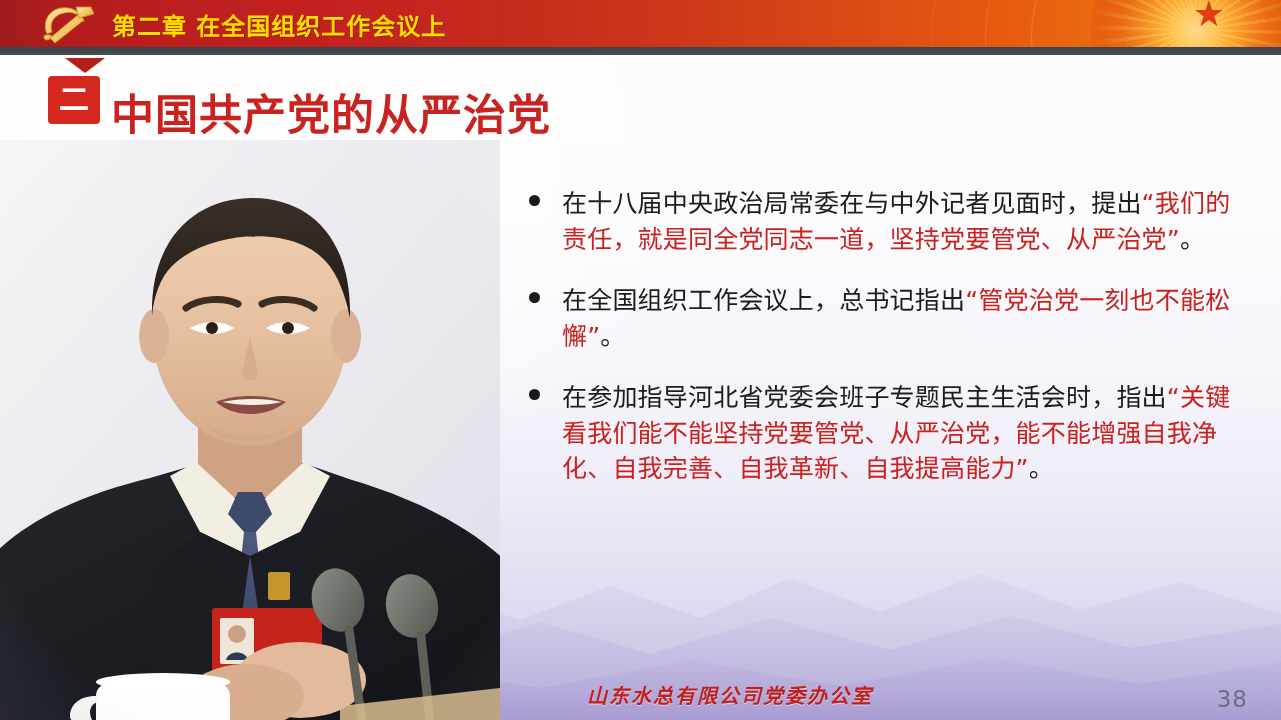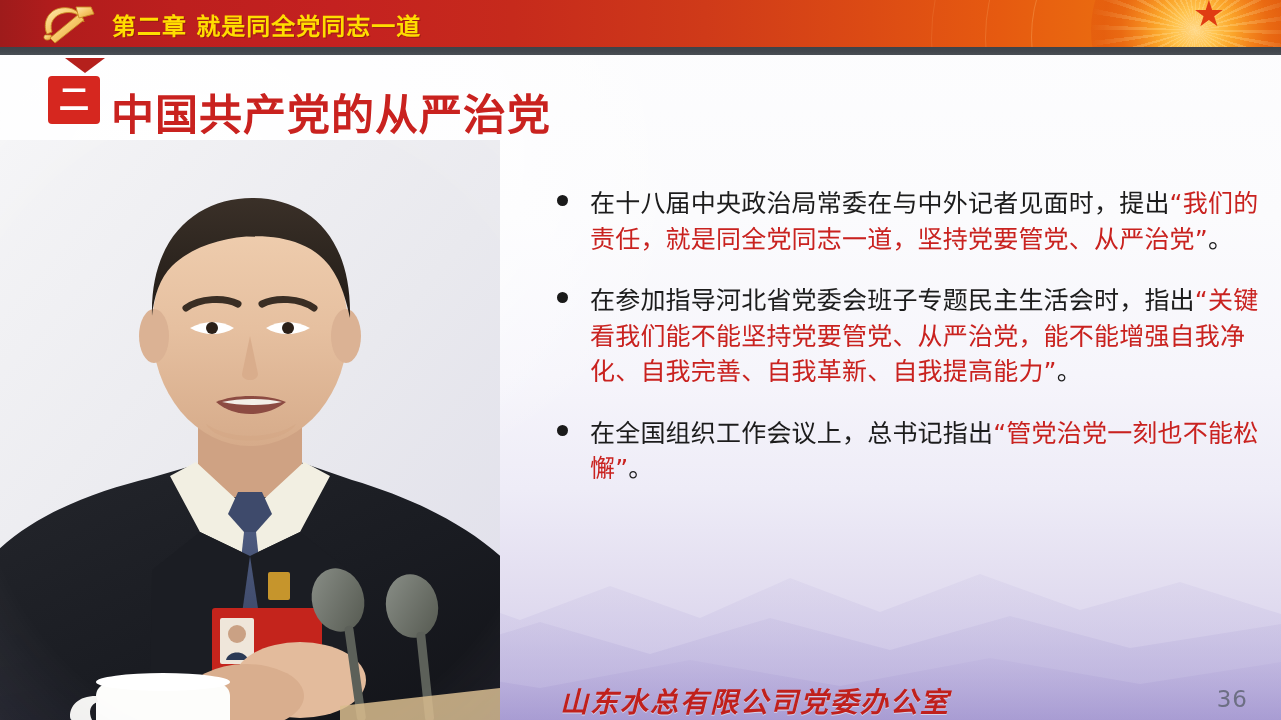--- a/index.html
+++ b/index.html
@@ -193,21 +193,21 @@
     -webkit-mask-image:
       radial-gradient(ellipse 118% 108% at 52% 52%, #000 48%, rgba(0,0,0,0.92) 62%, rgba(0,0,0,0.5) 80%, rgba(0,0,0,0) 96%);
             mask-image:
       radial-gradient(ellipse 118% 108% at 52% 52%, #000 48%, rgba(0,0,0,0.92) 62%, rgba(0,0,0,0.5) 80%, rgba(0,0,0,0) 96%);
   }
   .photo-wrap svg { display:block; width:100%; height:100%; }
 
   
   .bullet-list {
     position:absolute;
-    left:552px; top:186px;
+    left:524px; top:186px;
     width:712px;
   }
   .bullet-item {
     position:relative;
     padding-left:38px;
     margin-bottom:26px;
   }
   .bullet-marker {
     position:absolute;
     left:5px; top:9px;
@@ -229,21 +229,21 @@
     color:#1c1c1c;
   }
 
   
   .footer-org {
     position:absolute;
     left:560px; top:680px;
     width:340px;
     text-align:center;
     font-family:"DejaVu Serif","Liberation Serif",serif;
-    font-size:28px;
+    font-size:20px;
     font-weight:bold;
     font-style:italic;
     color:#c0201c;
     letter-spacing:2px;
     white-space:nowrap;
     text-shadow:0 1px 0 rgba(255,255,255,0.5);
   }
   .page-number {
     position:absolute;
     right:33px; top:686px;
@@ -302,21 +302,21 @@
         <path d="M14,33 C9,22 15,9 28,7 C40,5 49,12 51,21 C48,14 40,10 31,12 C21,14 16,22 19,31 Z" fill="url(#goldg)" stroke="#c98a22" stroke-width="0.9"></path>
 
         <path d="M12,34 C10,36 11,39 14,39 C17,39 19,37 18,34 Z" fill="url(#goldg)" stroke="#c98a22" stroke-width="0.8"></path>
 
         <path d="M17,37 L46,13 L51,19 L22,42 Z" fill="url(#goldg)" stroke="#c98a22" stroke-width="0.9"></path>
 
         <path d="M43,6 L58,6 L61,13 L46,17 Z" fill="url(#goldg)" stroke="#c98a22" stroke-width="0.9"></path>
       </svg>
     </div>
 
-    <div class="header-title">第二章  就是同全党同志一道</div>
+    <div class="header-title">第二章  在全国组织工作会议上</div>
   </div>
 
   <div class="slate-bar"></div>
 
   <div class="section-heading">
     <div class="section-caret"></div>
     <div class="section-badge">
       <div class="section-badge-glyph">二</div>
     </div>
     <div class="section-title">中国共产党的从严治党</div>
@@ -420,26 +420,26 @@
   <div class="bullet-list">
 
     <div class="bullet-item">
       <span class="bullet-marker"></span>
       <div class="bullet-text"><span class="blk">在十八届中央政治局常委在与中外记者见面时，提出</span><span class="q">“我们的责任，就是同全党同志一道，坚持党要管党、从严治党”</span><span class="blk">。</span></div>
     </div>
 
 
     <div class="bullet-item">
       <span class="bullet-marker"></span>
+      <div class="bullet-text"><span class="blk">在全国组织工作会议上，总书记指出</span><span class="q">“管党治党一刻也不能松懈”</span><span class="blk">。</span></div>
+    </div>
+
+    <div class="bullet-item">
+      <span class="bullet-marker"></span>
       <div class="bullet-text"><span class="blk">在参加指导河北省党委会班子专题民主生活会时，指出</span><span class="q">“关键看我们能不能坚持党要管党、从严治党，能不能增强自我净化、自我完善、自我革新、自我提高能力”</span><span class="blk">。</span></div>
     </div>
 
-    <div class="bullet-item">
-      <span class="bullet-marker"></span>
-      <div class="bullet-text"><span class="blk">在全国组织工作会议上，总书记指出</span><span class="q">“管党治党一刻也不能松懈”</span><span class="blk">。</span></div>
-    </div>
-
   </div>
 
   <div class="footer-org">山东水总有限公司党委办公室</div>
-  <div class="page-number">36</div>
+  <div class="page-number">38</div>
 
 </div>
 
 </body></html>

